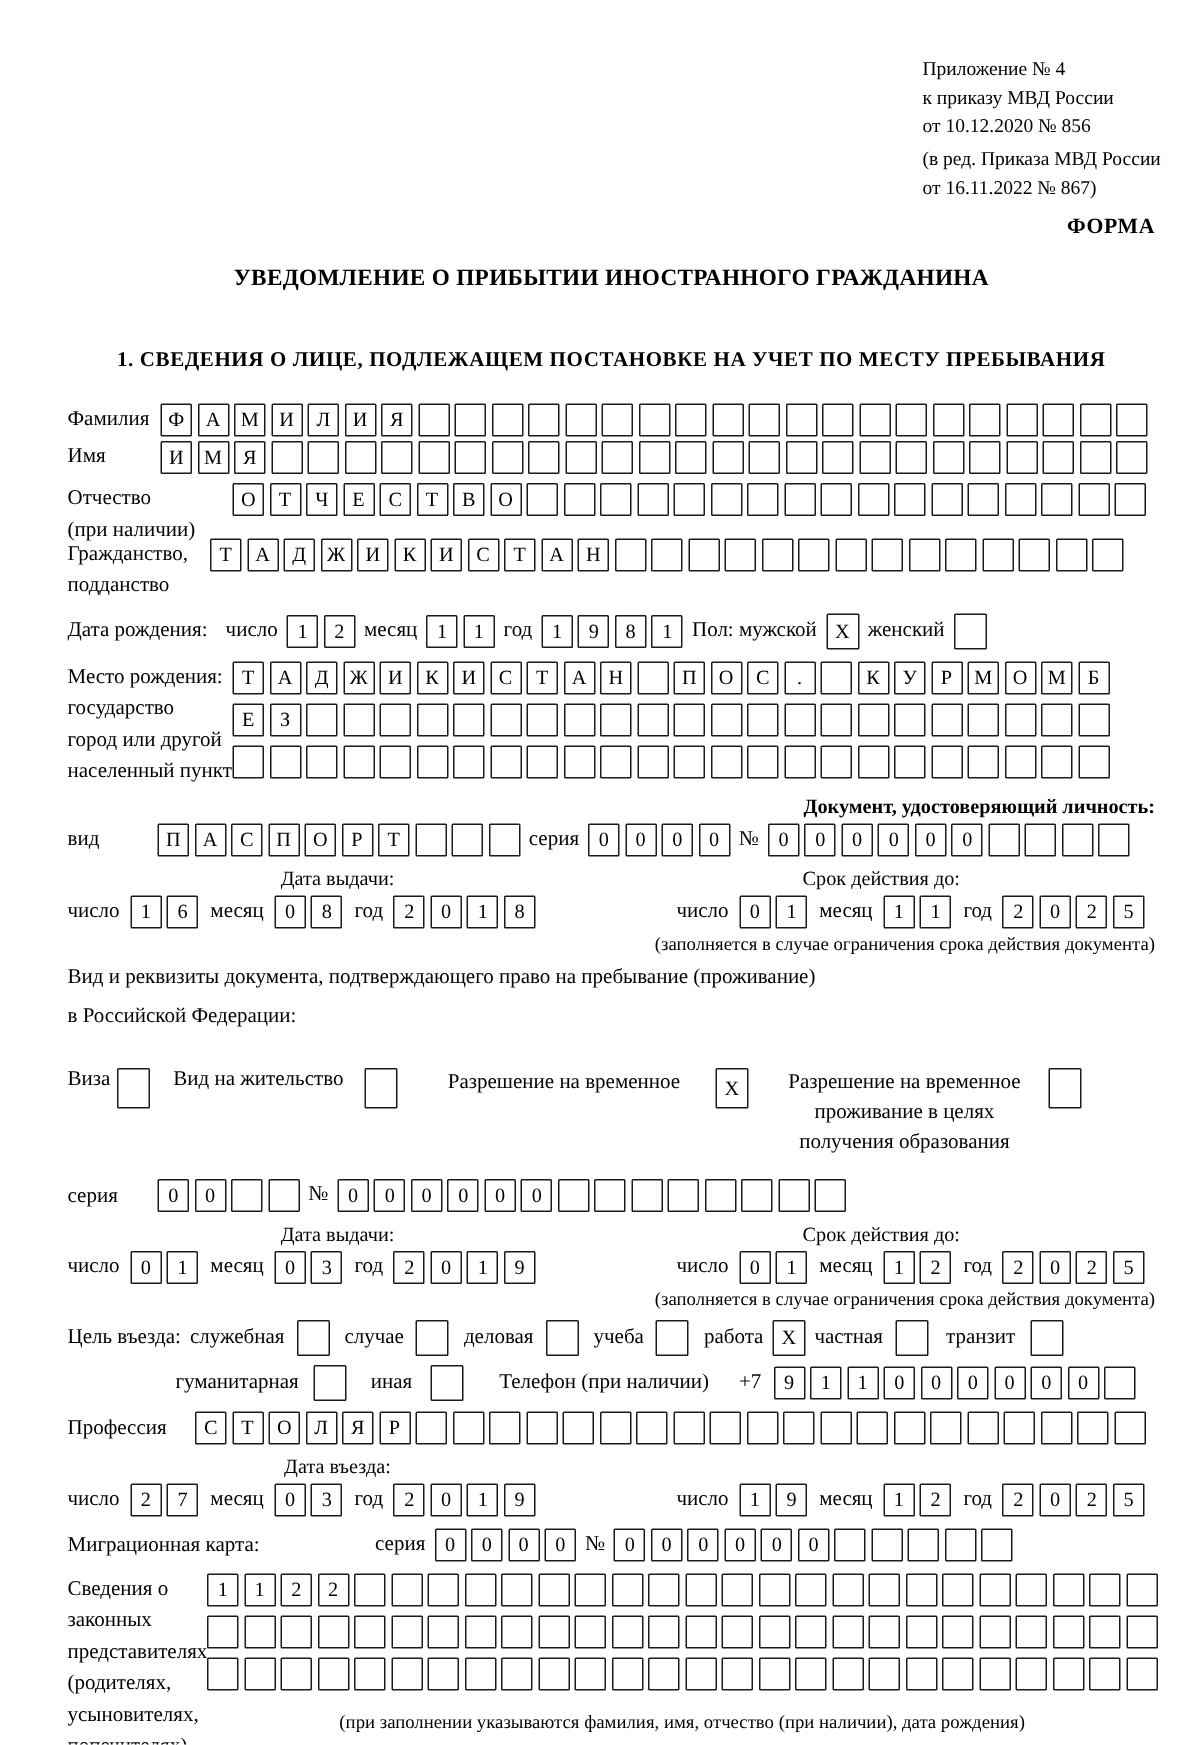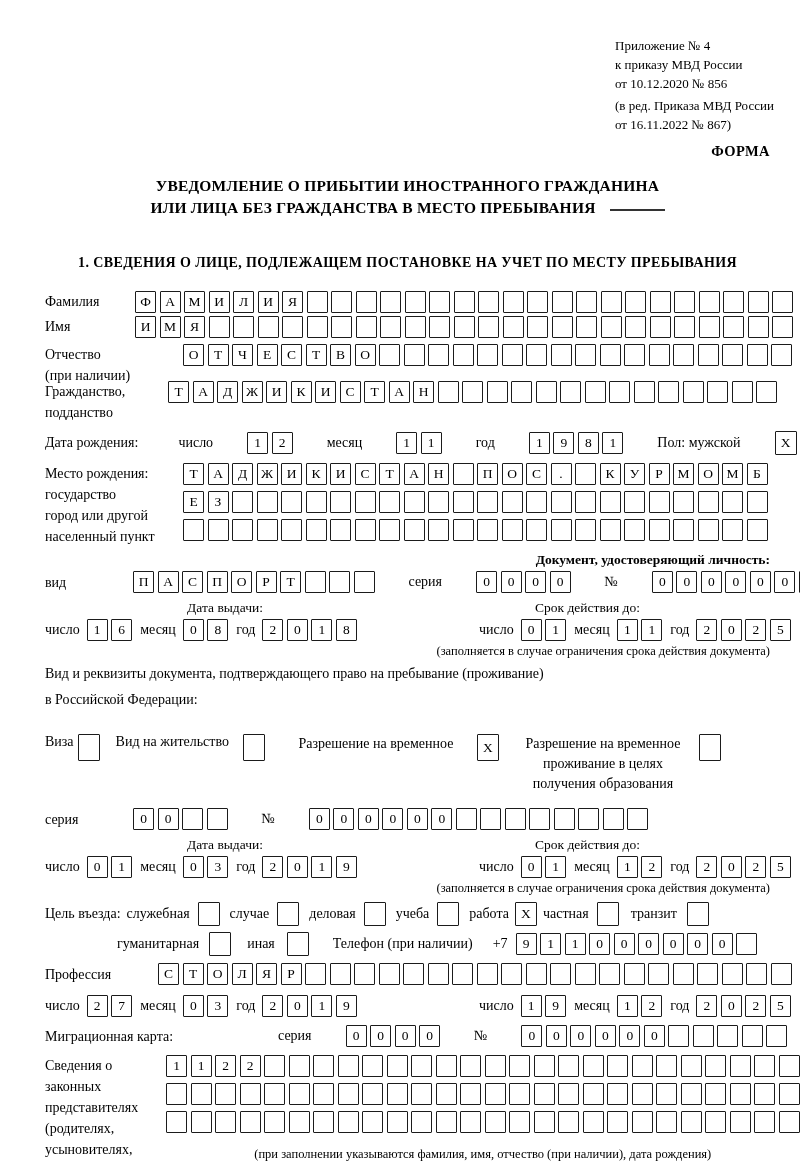--- a/index.html
+++ b/index.html
@@ -7,21 +7,21 @@
        font-family:"Liberation Serif","DejaVu Serif",serif;}
   .page{position:relative;box-sizing:border-box;width:800px;height:1163px;
         padding:36px 30px 0 45px;}
   .appendix{margin-left:570px;width:190px;font-size:13px;line-height:19px;}
   .appendix .gap{height:3px;}
   .forma{font-weight:bold;font-size:14.5px;text-align:right;margin-top:9px;letter-spacing:.4px;}
   .title{font-weight:bold;font-size:15.5px;line-height:22px;text-align:center;margin-top:15px;letter-spacing:.2px;}
   .uline{display:inline-block;width:55px;border-bottom:2px solid #333;margin-left:14px;transform:translateY(-2px);}
   .sec-heading{font-weight:bold;font-size:14px;text-align:center;margin-top:36px;letter-spacing:.4px;white-space:nowrap;}
 
-  .row{display:flex;align-items:flex-start;gap:28px;}
+  .row{display:flex;align-items:flex-start;}
   .lbl{font-size:14px;line-height:21px;flex:none;}
   .w62{width:62px;} .w85{width:85px;} .w95{width:95px;} .w110{width:110px;} .w60{width:60px;} .w205{width:205px;} .w93{width:93px;}
   .cells{display:flex;gap:3.5px;flex:none;}
   .cell{box-sizing:border-box;flex:none;width:21px;height:22px;border:1.7px solid #1b1b1b;border-radius:1px;
         display:flex;align-items:center;justify-content:center;font-size:13.5px;line-height:1;background:#fff;}
   .cells-tall .cell{height:27px;width:22px;}
   .cells-mid .cell{height:24px;width:22px;}
   .stack{display:flex;flex-direction:column;gap:6px;} .mt3{margin-top:3px;} .mt6{margin-top:6px;}
   .doc-heading{font-weight:bold;font-size:13.5px;text-align:right;margin-top:5px;}
   .inline-lbl{font-size:14px;line-height:22px;margin:0 6px;flex:none;}
@@ -52,21 +52,20 @@
     <div>
         <div>(в ред. Приказа МВД России</div>
         <div>от 16.11.2022 № 867)</div>
       </div>
   </div>
 
   <div class="forma">ФОРМА</div>
 
   <div class="title">
     <div>УВЕДОМЛЕНИЕ О ПРИБЫТИИ ИНОСТРАННОГО ГРАЖДАНИНА</div>
-    <div><span>ИЛИ ЛИЦА БЕЗ ГРАЖДАНСТВА В МЕСТО ПРЕБЫВАНИЯ</span><span class="uline"></span></div>
   </div>
 
   <div class="sec-heading">1. СВЕДЕНИЯ О ЛИЦЕ, ПОДЛЕЖАЩЕМ ПОСТАНОВКЕ НА УЧЕТ ПО МЕСТУ ПРЕБЫВАНИЯ</div>
 
   <div class="row" style="margin-top:20px;">
     <div class="lbl w62">Фамилия</div>
     <div class="cells">
         <div class="cell">Ф</div>
         <div class="cell">А</div>
         <div class="cell">М</div>
@@ -311,21 +310,21 @@
           <div class="cell"></div>
           <div class="cell"></div>
           <div class="cell"></div>
           <div class="cell"></div>
         </div>
     </div>
   </div>
 
   <div class="doc-heading">Документ, удостоверяющий личность:</div>
 
-  <div class="row mt3" style="align-items:center;">
+  <div class="row mt3" style="align-items:flex-start;">
     <div class="lbl w60">вид</div>
     <div class="cells">
         <div class="cell">П</div>
         <div class="cell">А</div>
         <div class="cell">С</div>
         <div class="cell">П</div>
         <div class="cell">О</div>
         <div class="cell">Р</div>
         <div class="cell">Т</div>
         <div class="cell"></div>
@@ -584,20 +583,21 @@
         <div class="cell"></div>
         <div class="cell"></div>
         <div class="cell"></div>
         <div class="cell"></div>
         <div class="cell"></div>
         <div class="cell"></div>
       </div>
   </div>
 
   <div class="dates-headers">
+    <div class="h1">Дата въезда:</div>
   </div>
   <div class="row mt3" style="align-items:center;">
     <div class="dgroup">
       <span class="inline-lbl">число</span>
       <div class="cells">
           <div class="cell">2</div>
           <div class="cell">7</div>
         </div>
       <span class="inline-lbl">месяц</span>
       <div class="cells">

